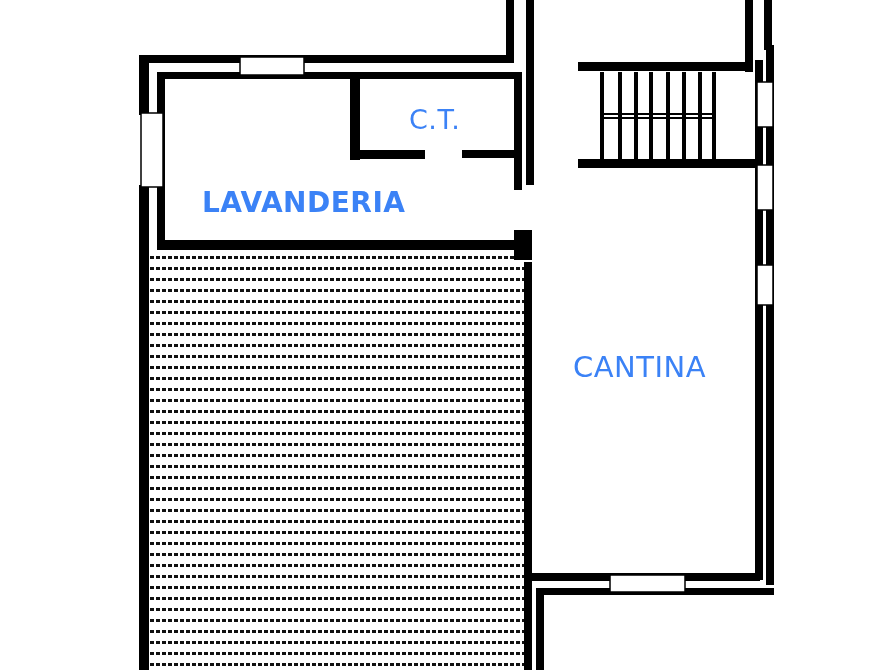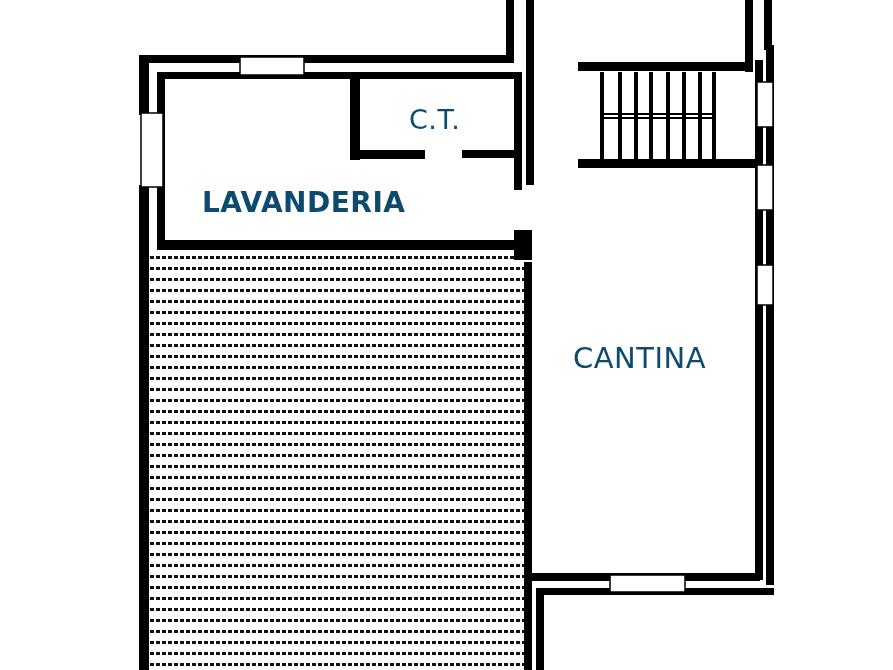--- a/index.html
+++ b/index.html
@@ -2,27 +2,27 @@
 <html><head>
   <meta charset="utf-8">
   <style>
     html, body { margin: 0; padding: 0; background: #ffffff; }
     body { width: 893px; height: 670px; overflow: hidden; position: relative; }
     .plan { position: absolute; left: 0; top: 0; width: 893px; height: 670px; }
     .label {
       position: absolute;
       font-family: "DejaVu Sans", "Liberation Sans", sans-serif;
       font-weight: bold;
-      color: #0c4a6e;
+      color: #3b82f6;
       letter-spacing: 0.5px;
       white-space: nowrap;
     }
     .label-ct { left: 409px; top: 104px; font-size: 27px; font-weight: normal; }
     .label-lav { left: 202px; top: 186px; font-size: 28px; font-weight: bold; }
-    .label-cant { left: 573px; top: 341px; font-size: 29px; font-weight: normal; }
+    .label-cant { left: 573px; top: 350px; font-size: 29px; font-weight: normal; }
   </style>
 </head>
 <body>
 
 <svg class="plan" viewBox="0 0 893 670" xmlns="http://www.w3.org/2000/svg">
   <defs>
     <pattern id="hatch" width="6" height="11" patternUnits="userSpaceOnUse">
       <rect width="6" height="11" fill="#ffffff"></rect>
       <rect x="0" y="3" width="4" height="3" fill="#111"></rect>
     </pattern>

